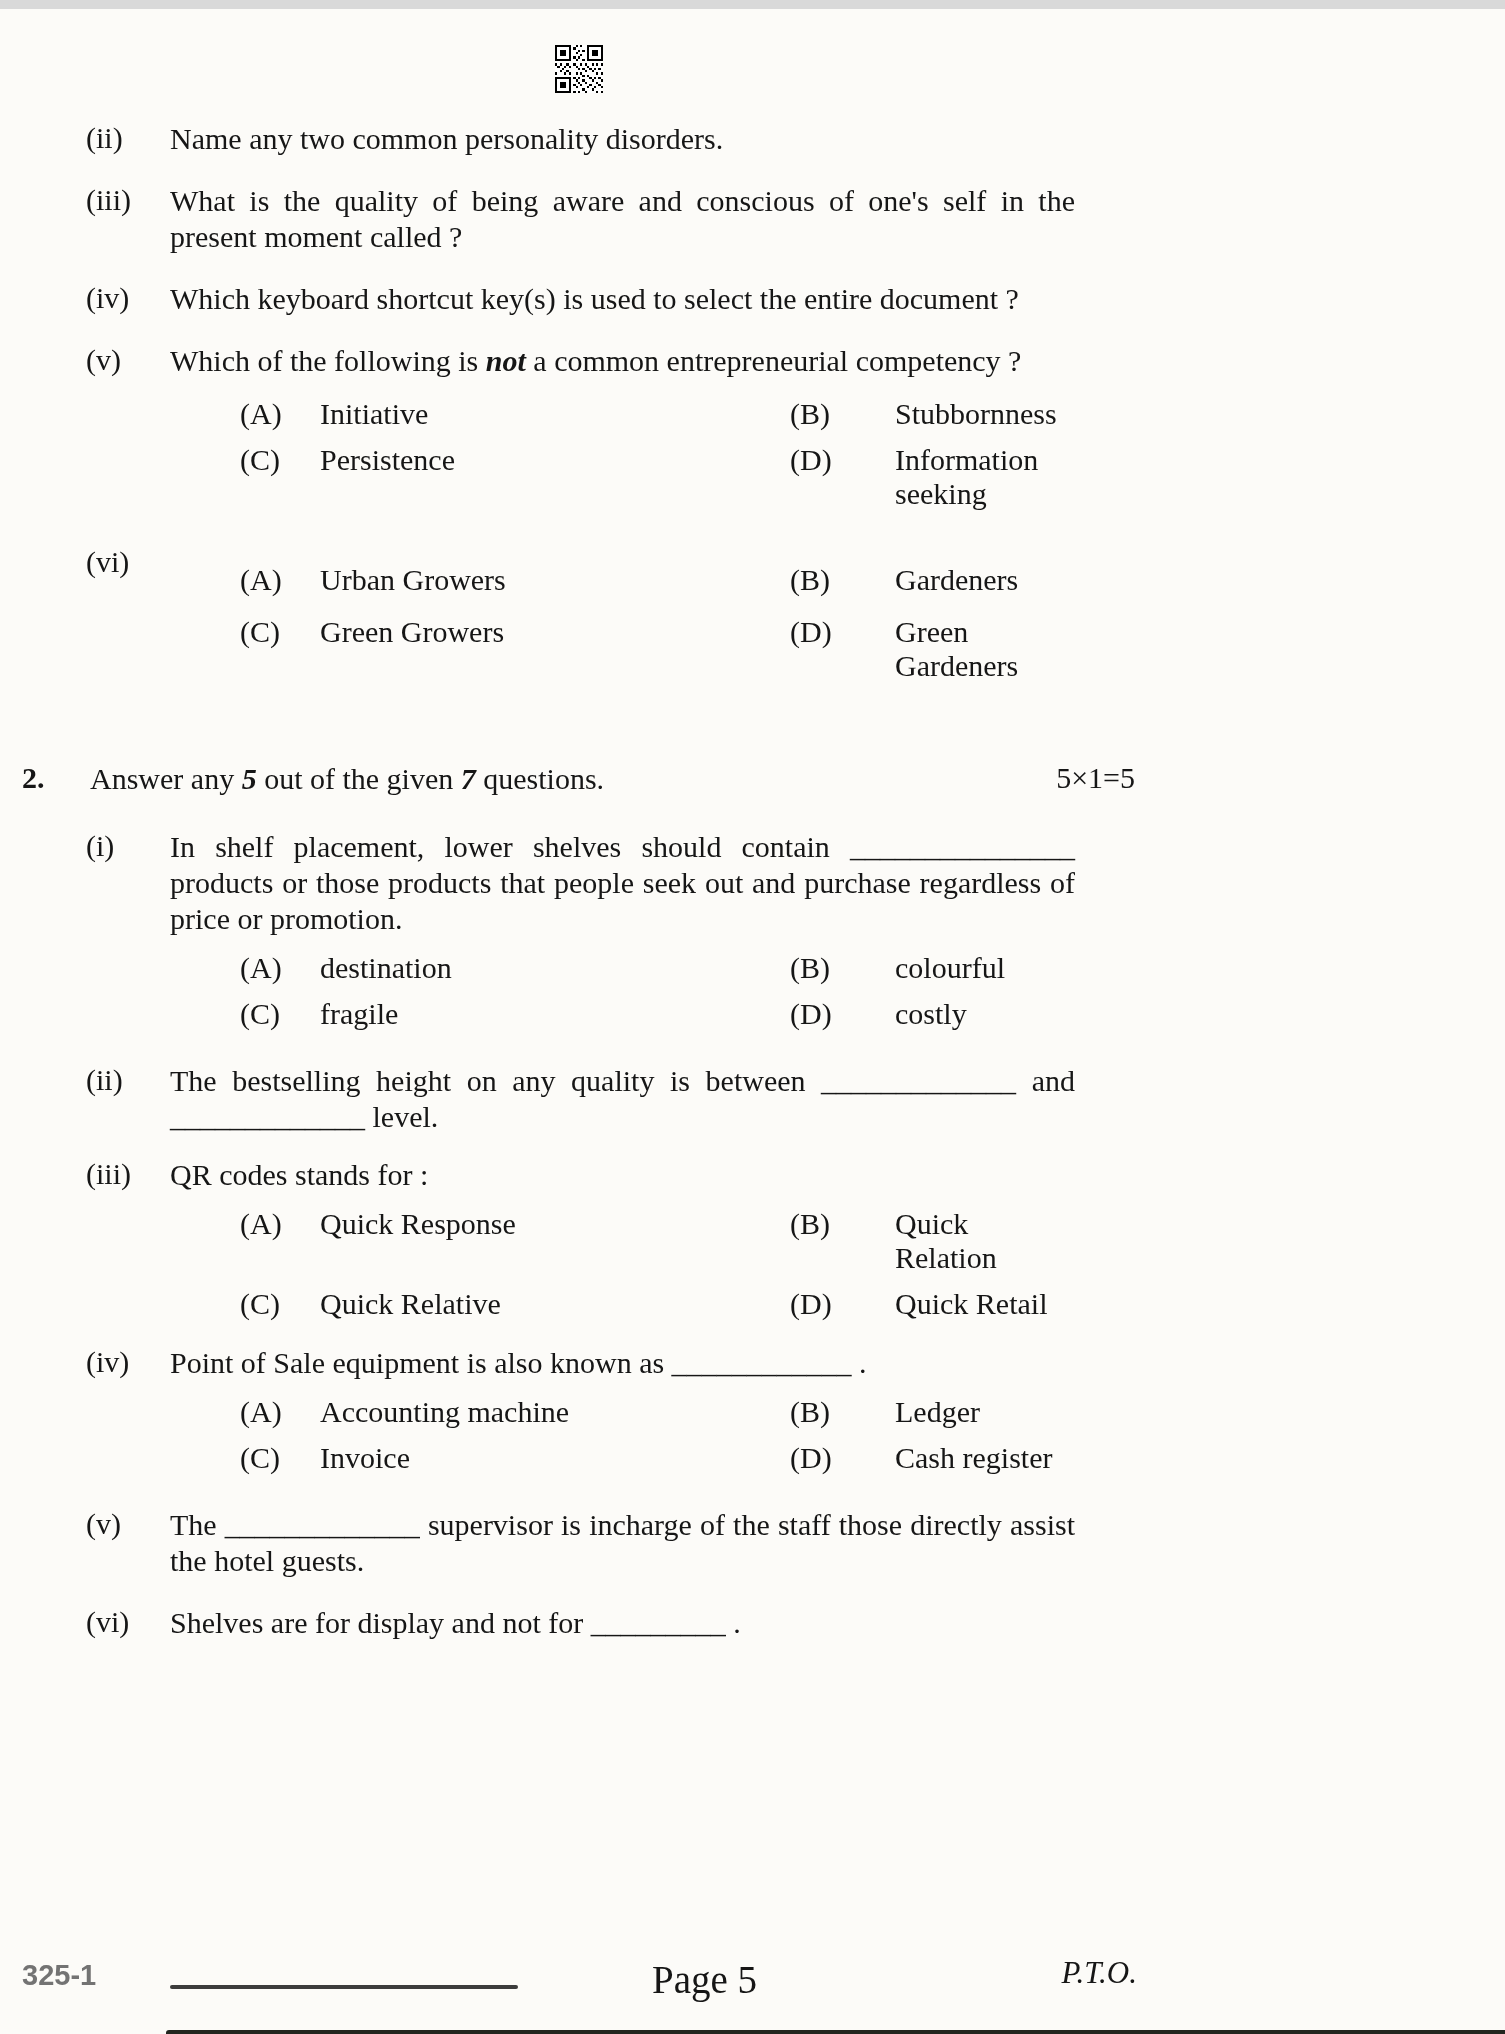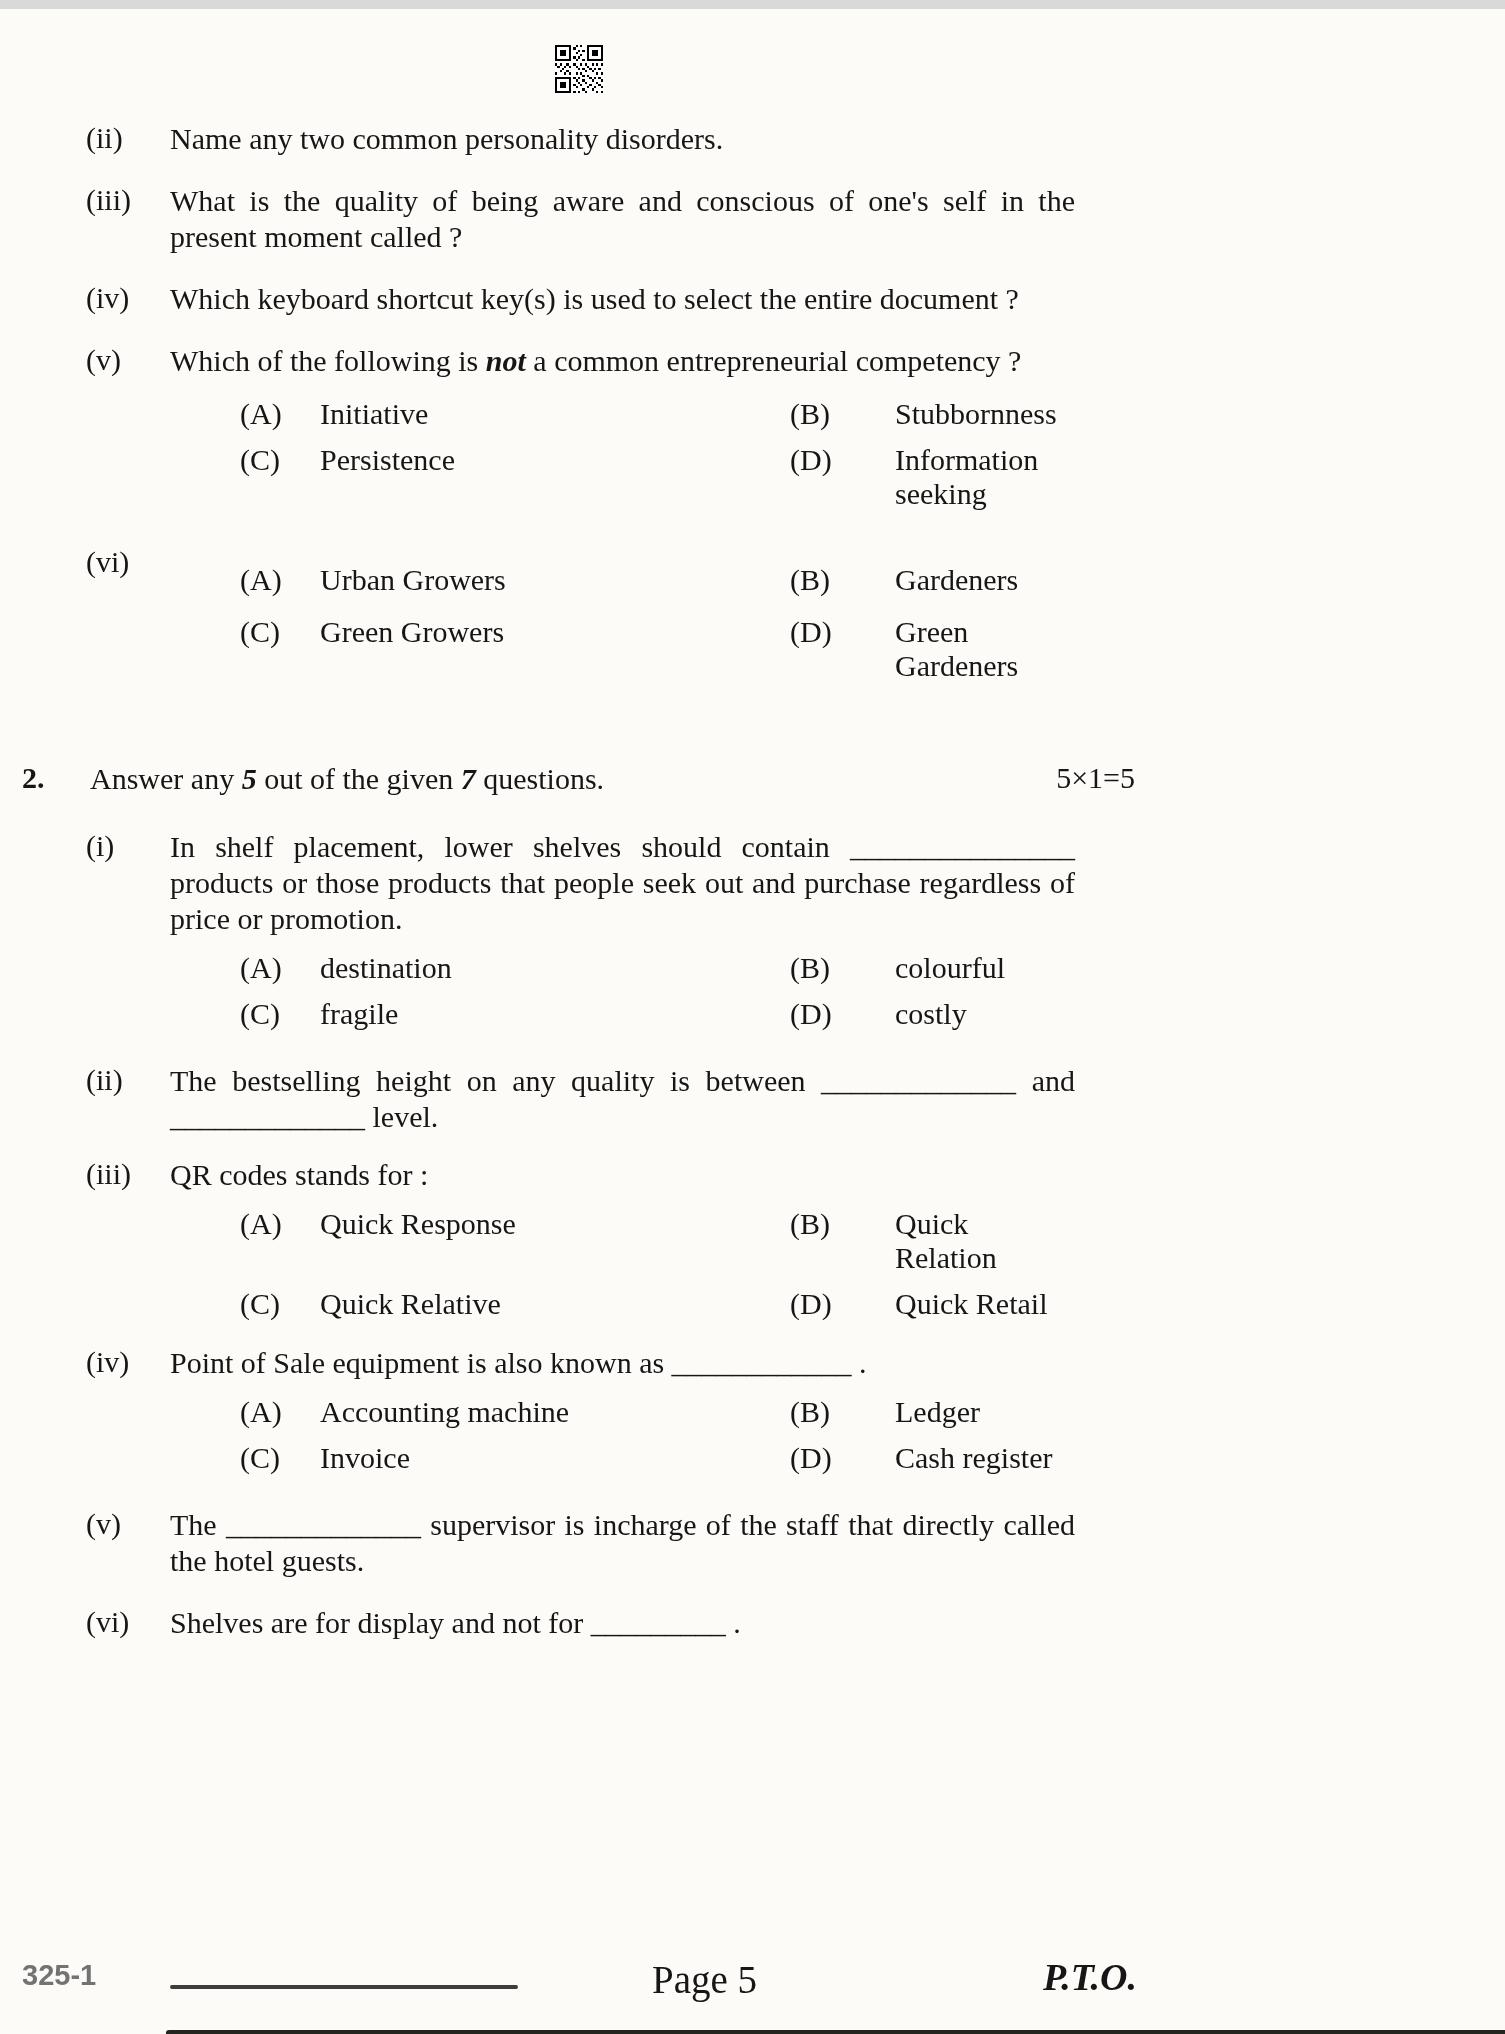--- a/index.html
+++ b/index.html
@@ -46,21 +46,21 @@
     font-family:"Liberation Sans","DejaVu Sans",sans-serif;
     font-weight:bold; font-size:29px; color:#737373;
   }
   .footer-line {
     position:absolute; left:170px; top:1976px;
     width:348px; height:4px; background:#3c3c3c; border-radius:2px;
   }
   .footer-center { position:absolute; left:652px; top:1948px; font-size:39px; }
   .footer-right {
     position:absolute; right:368px; top:1946px;
-    font-weight:bold; font-style:italic; font-size:38px;
+    font-weight:normal; font-style:italic; font-size:31px;
   }
   .scan-bar {
     position:absolute; left:166px; right:0; bottom:0; height:13px;
     background:#22261f; border-radius:3px 0 0 3px;
   }
 </style>
 </head>
 <body>
 
 <div class="page">
@@ -256,21 +256,21 @@
               <span class="opt-label">Cash register</span>
             </div>
           </div>
         </div>
       </div>
     </div>
 
     <div class="q-row s2-q">
       <span class="q-num">(v)</span>
       <div class="q-body">
-        <p class="q-text">The _____________ supervisor is incharge of the staff that directly called the hotel guests.</p>
+        <p class="q-text">The _____________ supervisor is incharge of the staff those directly assist the hotel guests.</p>
       </div>
     </div>
 
     <div class="q-row" style="margin-top:26px;">
       <span class="q-num">(vi)</span>
       <div class="q-body">
         <p class="q-text">Shelves are for display and not for _________ .</p>
       </div>
     </div>
 

